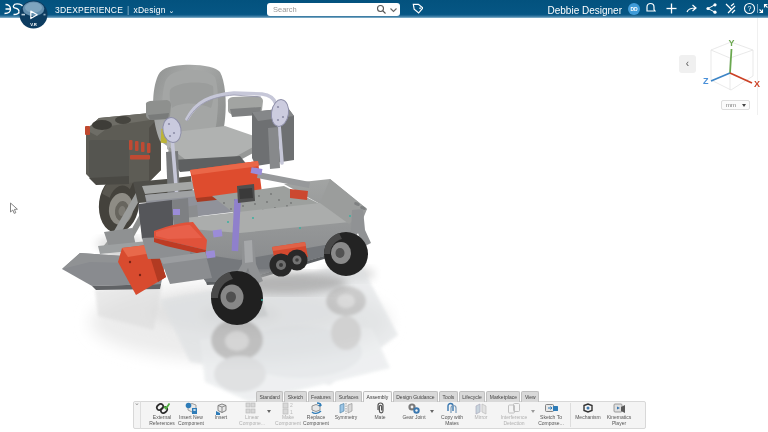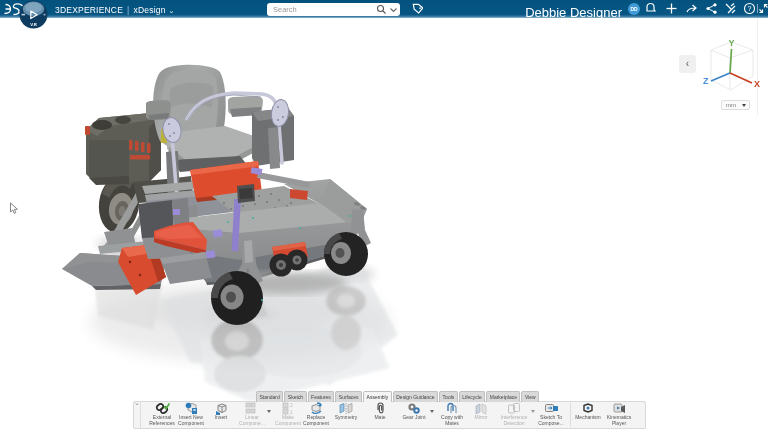--- a/index.html
+++ b/index.html
@@ -11,21 +11,21 @@
 #compass { position:absolute; left:19px; top:0px; width:29px; height:29px; z-index:60; }
 #brand { position:absolute; left:55px; top:4.5px; color:#fff; font-size:8.5px; letter-spacing:0.2px; }
 #brand b { font-weight:normal; }
 #brand .sep { color:#9fc0d4; margin:0 4px; }
 #brand .chev { font-size:7px; margin-left:3px; }
 #searchbox { position:absolute; left:267px; top:2.5px; width:133px; height:13px;
   background:#fff; border-radius:3px; display:flex; align-items:center; }
 #searchbox .ph { color:#999; font-size:7.5px; margin-left:6px; flex:1; }
 #searchbox svg { margin-right:2px; }
 #tagicon { position:absolute; left:410px; top:3px; }
-#username { position:absolute; right:146px; top:5px; color:#fff; font-size:13px;text-decoration:underline; }
+#username { position:absolute; right:146px; top:5px; color:#fff; font-size:10px; }
 #ddbadge { position:absolute; right:128px; top:3px; width:12px; height:12px; border-radius:50%;
   background:#3f9bd8; color:#fff; font-size:5px; text-align:center; line-height:12px; font-weight:bold;}
 .tico { position:absolute; top:2px; }
 #canvas { position:absolute; left:0; top:18px; width:768px; height:414px; background:#fff; }
 #backbtn { position:absolute; left:679px; top:55px; width:17px; height:18px; background:#f0f0f0;
   border-radius:3px; color:#555; text-align:center; line-height:17px; font-size:10px; }
 #mmdrop { position:absolute; left:721px; top:100px; width:29px; height:10px; background:#fbfbfb;
   border:1px solid #ddd; border-radius:2px; font-size:6px; color:#777; padding-left:4px; line-height:8px; }
 #mmdrop:after { content:""; position:absolute; right:3px; top:3px; width:0; height:0;
   border-left:2.5px solid transparent; border-right:2.5px solid transparent; border-top:3.5px solid #444; }

